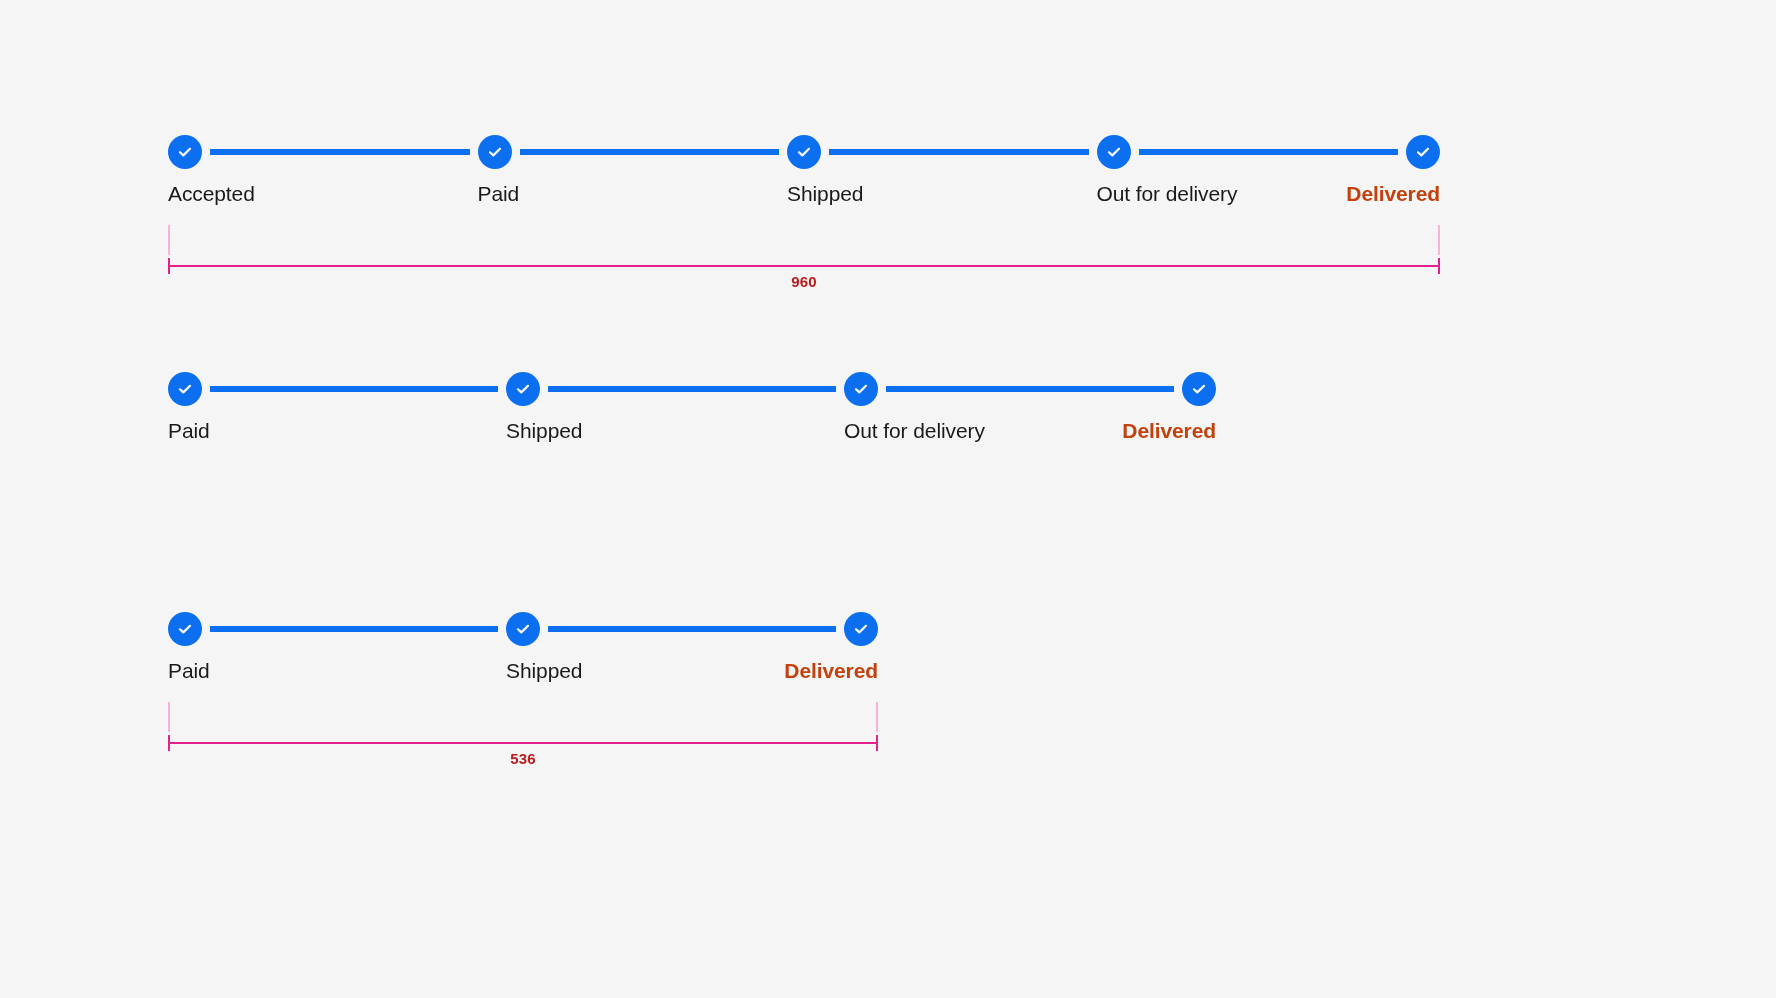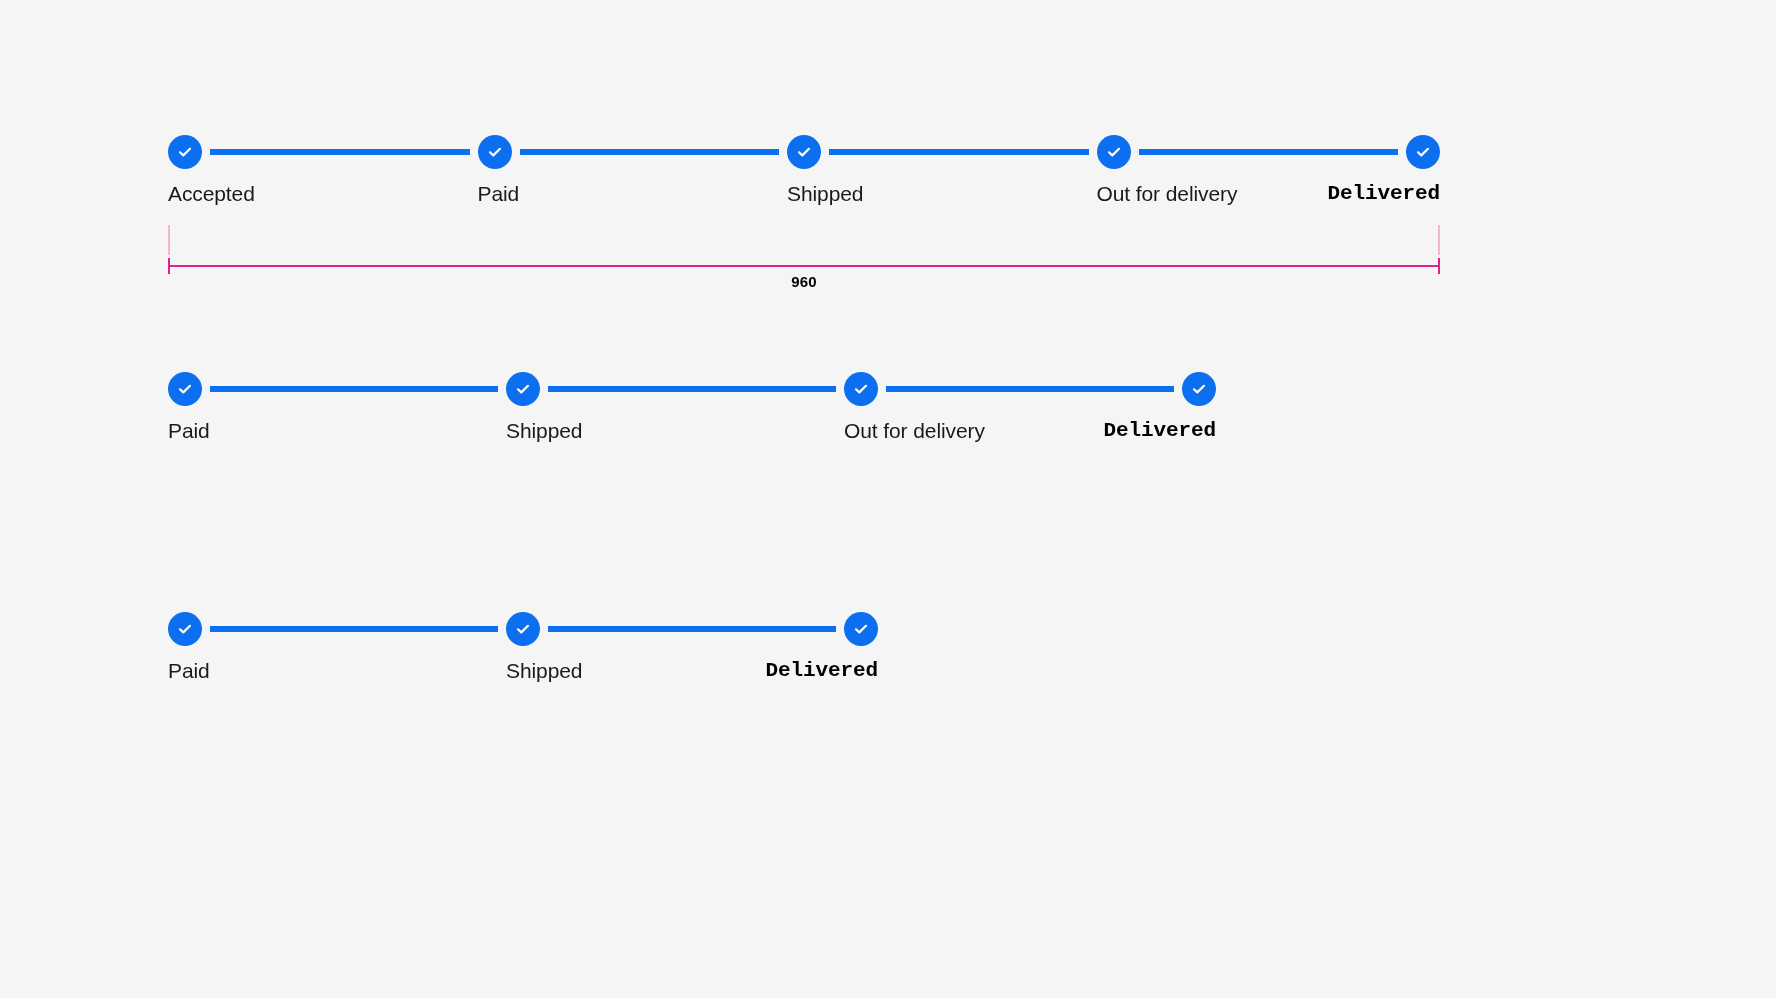--- a/index.html
+++ b/index.html
@@ -72,22 +72,21 @@
     top: 0;
     font-size: 21px;
     line-height: 26px;
     color: #1a1a1a;
     white-space: nowrap;
     letter-spacing: -0.1px;
   }
 
   .label.is-last {
     font-weight: bold;
-    color: #000000;
-    font-family: Liberation Mono, monospace;
+    color: #c2410c;
   }
 
   
   .dimension {
     position: relative;
     margin-top: 18px;
     height: 62px;
   }
 
   .ext-line {
@@ -111,21 +110,21 @@
     width: 2px;
     height: 16px;
     background: #e3228d;
   }
 
   .dim-value {
     position: absolute;
     top: 48px;
     font-size: 15px;
     font-weight: bold;
-    color: #000000;
+    color: #b91c1c;
     white-space: nowrap;
     transform: translateX(-50%);
     letter-spacing: 0.2px;
     text-align: center;
   }
 </style>
 </head>
 <body style="background: rgb(245, 245, 245);">
 
 <div id="canvas">
@@ -252,14 +251,22 @@
               <path d="M4 9.3 L7.3 12.4 L14 5.8" fill="none" stroke="#ffffff" stroke-width="2.2" stroke-linecap="round" stroke-linejoin="round"></path>
             </svg>
           </span>
         </div>
       </div>
       <div class="labels">
         <div class="label" style="left: 0px;">Paid</div>
         <div class="label" style="left: 338px;">Shipped</div>
         <div class="label is-last" style="right: 0px;">Delivered</div>
       </div>
+      <div class="dimension">
+        <div class="ext-line" style="left: 0px;"></div>
+        <div class="ext-line" style="left: 708px;"></div>
+        <div class="dim-line" style="left: 0px; width: 710px;"></div>
+        <div class="dim-cap" style="left: 0px;"></div>
+        <div class="dim-cap" style="left: 708px;"></div>
+        <div class="dim-value" style="left: 355px;">536</div>
+      </div>
     </div>
   </div>
 
 </body></html>

